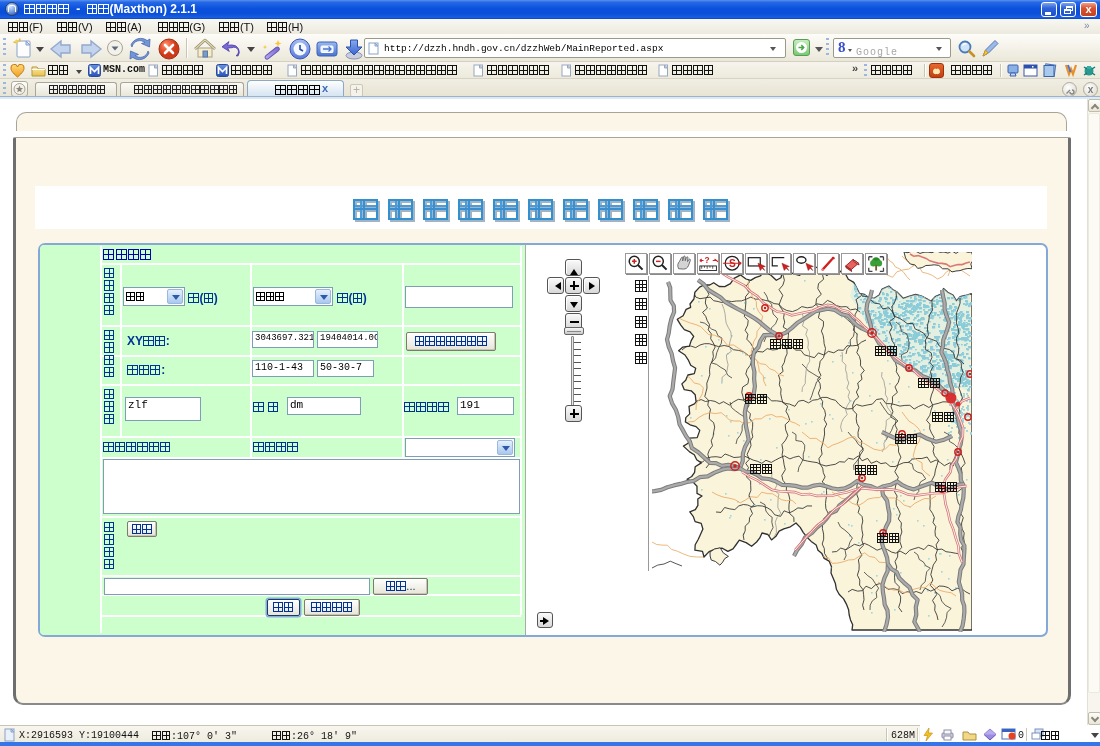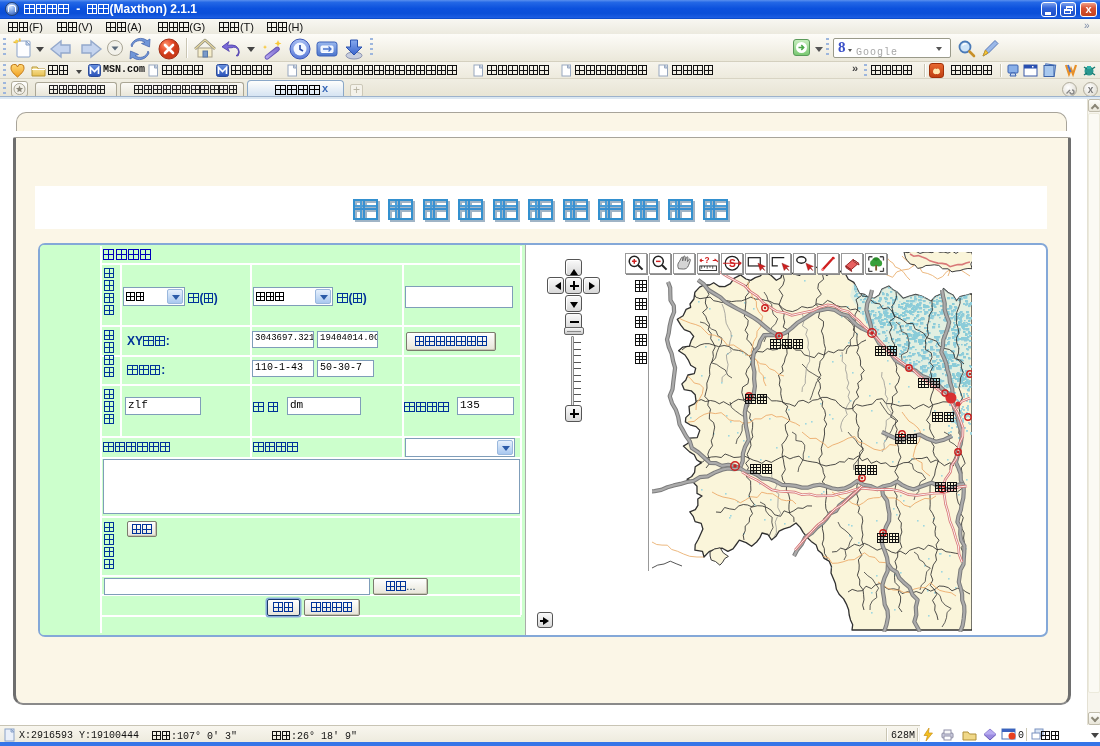--- a/index.html
+++ b/index.html
@@ -126,20 +126,28 @@
         <ellipse cx="12" cy="18.5" rx="8" ry="3.5" fill="#c8cede" stroke="#8a92b0"></ellipse>
         <path d="M8.5 3 h7 v7 h4.5 L12 18 4 10 h4.5 z" fill="url(#dg)" stroke="#2a52b0"></path>
         <defs>
           <linearGradient id="dg" x2="0" y2="1">
             <stop offset="0" stop-color="#88aaee"></stop>
             <stop offset="1" stop-color="#3a64cc"></stop>
           </linearGradient>
         </defs>
       </svg></div>
     <div class="ab grip" style="left:370px;top:4px;height:20px;"></div>
+    <div class="ab" style="left:364px;top:3.5px;width:422px;height:20px;background:#fff;border:1px solid #9a9a8a;border-radius:2px;">
+<svg class="ab" style="left:3px;top:3px" width="12" height="13">
+        <rect x="1" y="1" width="9" height="11" fill="#fff" stroke="#8aa2c8"></rect>
+        <path d="M7 1 l3 3 h-3 z" fill="#c8d6ee" stroke="#8aa2c8"></path>
+      </svg>
+<div class="ab" style="left:19px;top:4.5px;font:9.5px 'Liberation Mono',monospace;color:#000;">http://dzzh.hndh.gov.cn/dzzhWeb/MainReported.aspx</div>
+<div class="ab" style="left:405px;top:8px;border:3.5px solid transparent;border-top:4.5px solid #555;"></div>
+    </div>
     <div class="ab" style="left:793px;top:5px;"><svg width="17" height="17" viewBox="0 0 17 17">
         <rect x=".5" y=".5" width="16" height="16" rx="2.5" fill="url(#gg)" stroke="#5a9a5a"></rect>
         <defs>
           <linearGradient id="gg" x2="0" y2="1">
             <stop offset="0" stop-color="#c8eec0"></stop>
             <stop offset="1" stop-color="#78c870"></stop>
           </linearGradient>
         </defs>
         <circle cx="8.5" cy="8.5" r="5.5" fill="#fff"></circle>
         <path d="M5.5 8.5 h5 m-2.2 -2.4 l2.4 2.4 -2.4 2.4" stroke="#4aa848" stroke-width="1.5" fill="none"></path>
@@ -355,25 +363,25 @@
 <div class="ab inp" style="left:317px;top:331px;width:61px;height:17px;font-size:9px;">19404014.0C</div>
 <div class="ab xpbtn" style="left:406px;top:332px;width:90px;height:19px;line-height:17px;"><span style="color:#003399;font-size:11px;"><i class="z"></i><i class="z"></i><i class="z"></i><i class="z"></i><i class="z"></i><i class="z"></i><i class="z"></i></span></div>
 <div class="ab" style="left:127px;top:363px;font-size:12px;font-weight:bold;color:#003399;"><i class="z"></i><i class="z"></i><i class="z"></i>:</div>
 <div class="ab inp" style="left:252px;top:360px;width:62px;height:17px;font-size:10px;">110-1-43</div>
 <div class="ab inp" style="left:317px;top:360px;width:57px;height:17px;font-size:10px;">50-30-7</div>
 <div class="ab vz" style="left:101px;top:387px;width:16px;font-size:12px;font-weight:bold;color:#003399;text-align:center;">
     <i class="z"></i>
     <i class="z"></i>
     <i class="z"></i>
   </div>
-<div class="ab inp" style="left:125px;top:397px;width:76px;height:18px;font-size:11px;">zlf</div>
+<div class="ab inp" style="left:125px;top:397px;width:76px;height:24px;font-size:11px;">zlf</div>
 <div class="ab" style="left:253px;top:400px;font-size:12px;font-weight:bold;color:#003399;"><i class="z"></i>&nbsp;<i class="z"></i></div>
 <div class="ab inp" style="left:287px;top:397px;width:74px;height:18px;font-size:11px;">dm</div>
 <div class="ab" style="left:404px;top:400px;font-size:12px;font-weight:bold;color:#003399;"><i class="z"></i><i class="z"></i><i class="z"></i><i class="z"></i></div>
-<div class="ab inp" style="left:457px;top:397px;width:57px;height:18px;font-size:11px;">135</div>
+<div class="ab inp" style="left:457px;top:397px;width:57px;height:18px;font-size:11px;">191</div>
 <div class="ab" style="left:103px;top:440px;font-size:12px;font-weight:bold;color:#003399;"><i class="z"></i><i class="z"></i><i class="z"></i><i class="z"></i><i class="z"></i><i class="z"></i></div>
 <div class="ab" style="left:253px;top:440px;font-size:12px;font-weight:bold;color:#003399;"><i class="z"></i><i class="z"></i><i class="z"></i><i class="z"></i></div>
 <div class="ab" style="left:405px;top:438px;width:110px;height:19px;background:#fff;border:1px solid #7f9db9;">
     <div class="ab" style="right:1px;top:1px;width:16px;height:15px;background:linear-gradient(#e6f0fc,#a9c8ef);border:1px solid #9ab8dd;border-radius:2px;">
       <div class="ab" style="left:3.5px;top:5px;border:4px solid transparent;border-top:5px solid #2a5aa8;"></div>
     </div>
   </div>
 <div class="ab" style="left:103px;top:459px;width:417px;height:55px;background:#fff;border:1px solid #7f9db9;"></div>
 <div class="ab vz" style="left:101px;top:520px;width:16px;font-size:12px;font-weight:bold;color:#003399;text-align:center;">
     <i class="z"></i>

